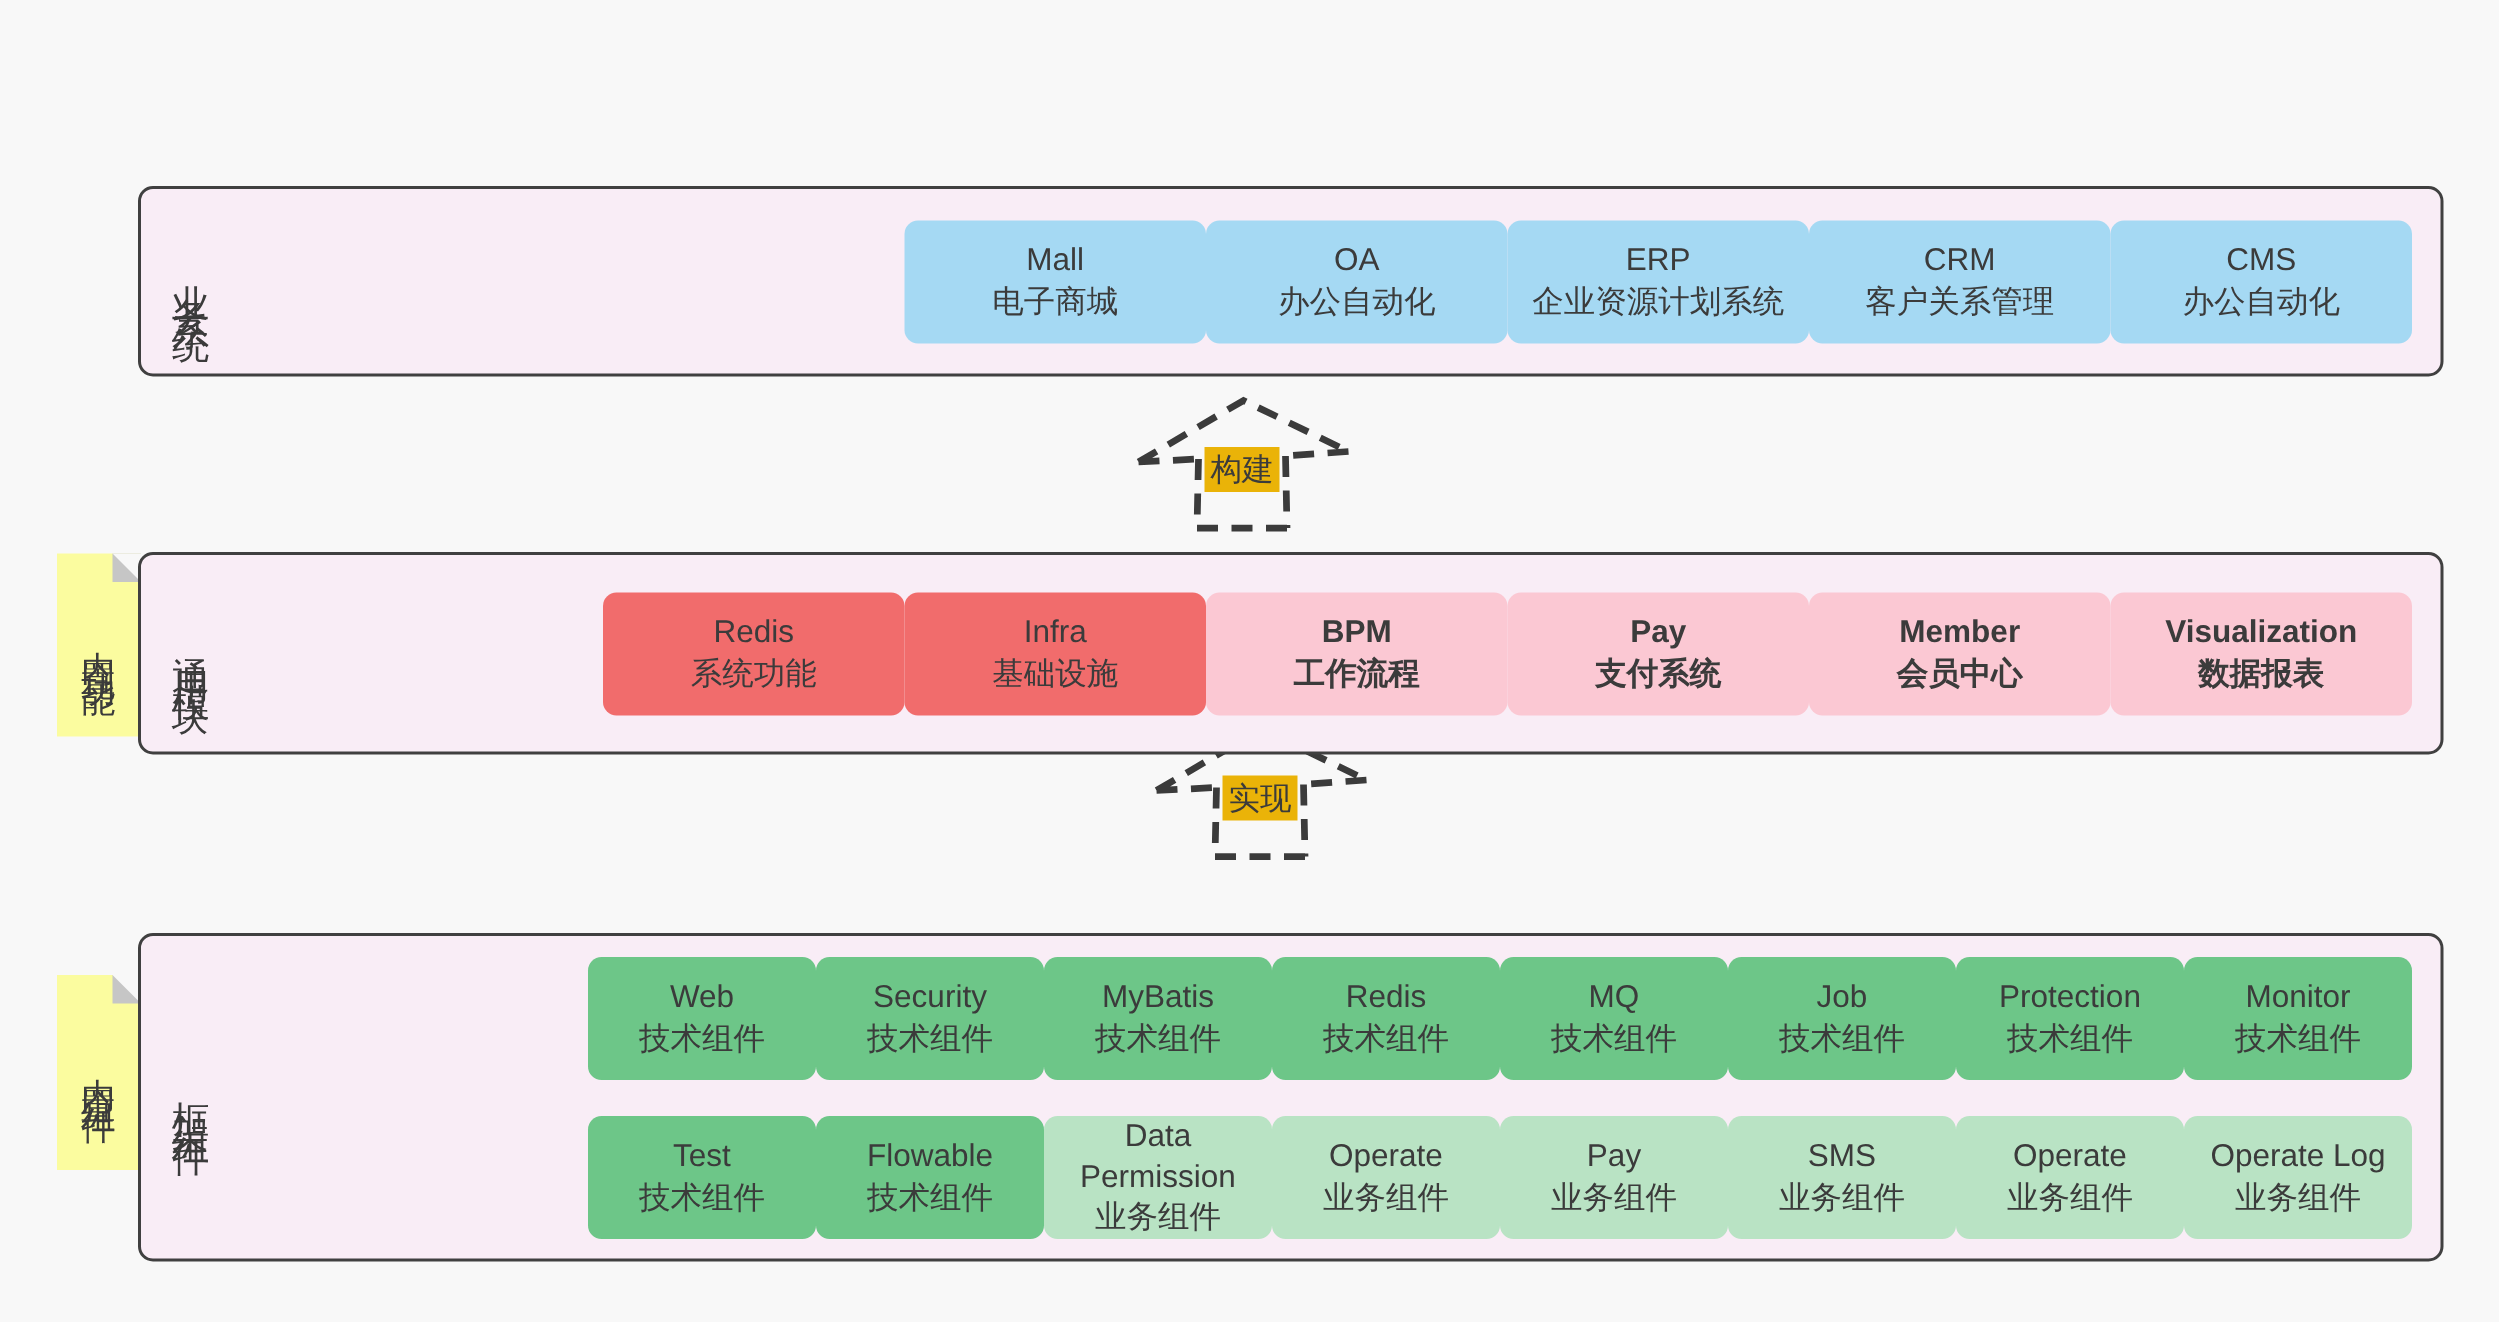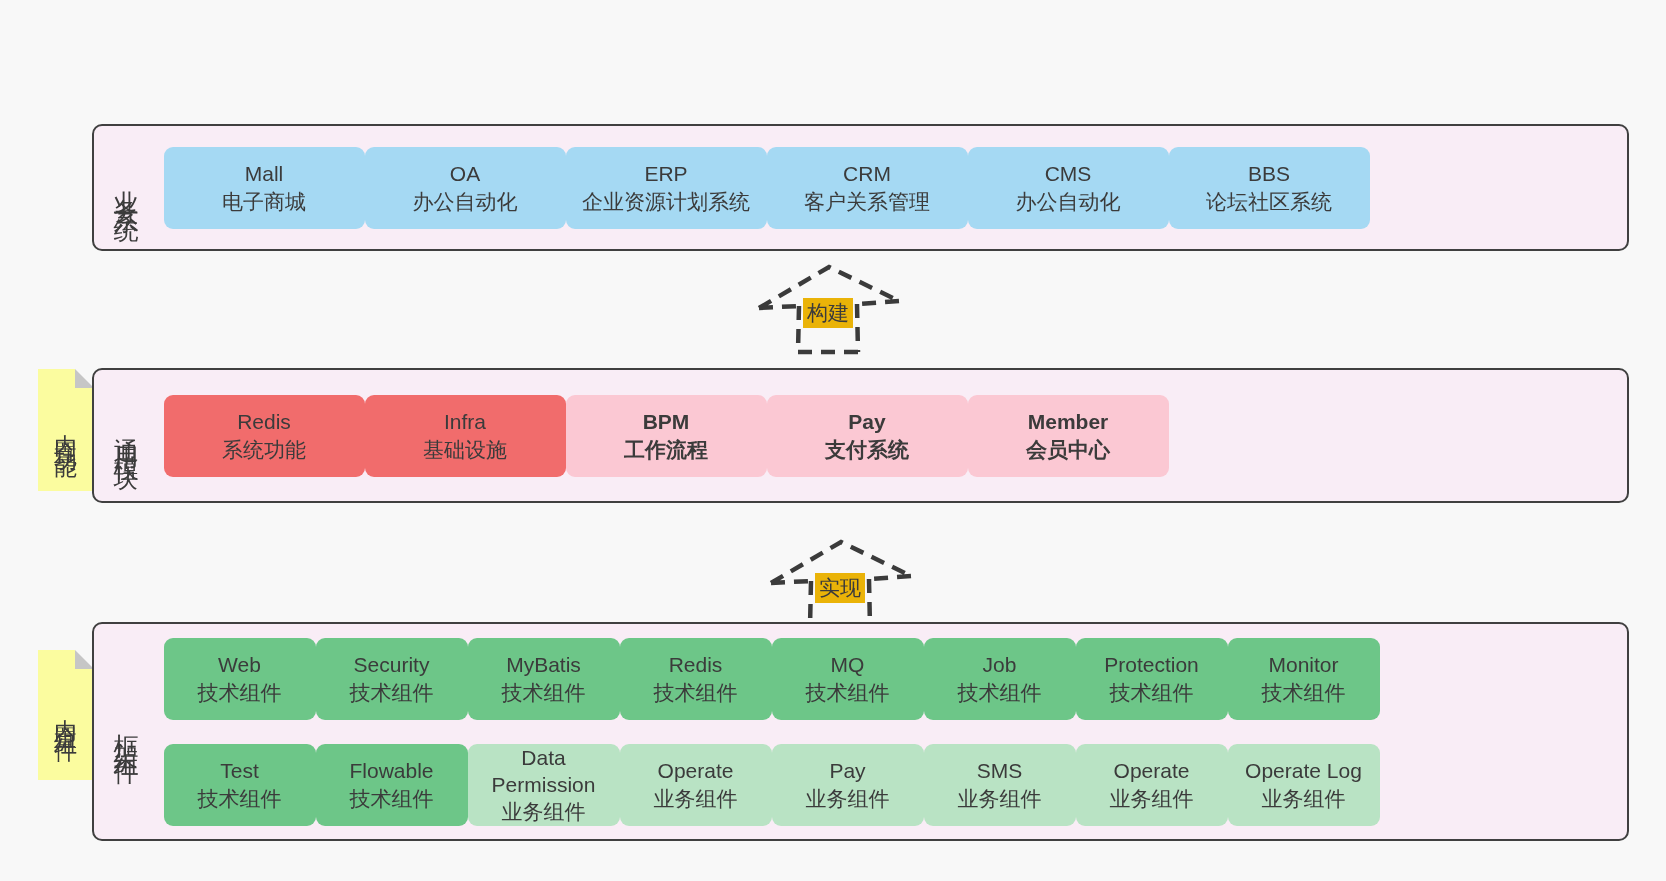--- a/index.html
+++ b/index.html
@@ -17,21 +17,21 @@
   }
   .panel-business   { top:124px; height:127px; }
   .panel-modules    { top:368px; height:135px; }
   .panel-components { top:622px; height:219px; }
   .panel-label {
     writing-mode:vertical-rl; text-orientation:upright;
     font-size:25px; letter-spacing:9px; line-height:1.1;
     margin:0 24px 0 4px; flex:0 0 auto; color:#3b3b3b;
   }
   .rows { flex:1; display:flex; flex-direction:column; gap:24px; }
-  .row  { display:flex; justify-content:flex-start; }
+  .row  { display:flex; justify-content:flex-end; }
   .box {
     height:82px; border-radius:9px;
     display:flex; flex-direction:column; align-items:center; justify-content:center;
     text-align:center; font-size:21px; line-height:1.3; padding:4px 6px;
   }
   .w6 { width:201px; }
   .w8 { width:152px; }
   .blue       { background:#a5d9f3; }
   .red        { background:#f16c6c; }
   .pink       { background:#fbc8d3;font-weight:bold; }
@@ -48,21 +48,21 @@
     border-style:solid; border-width:0 19px 19px 0;
     border-color:#f8f8f8 #f8f8f8 #c6c6c6 transparent;
   }
   .tab-text {
     writing-mode:vertical-rl; text-orientation:upright;
     font-size:23px; letter-spacing:7px; line-height:1.05; color:#3b3b3b;
   }
   .panel { z-index:1; }
   .arrow { position:absolute; width:150px; height:97px; z-index:0; }
   .arrow-build     { left:753px; top:259px; }
-  .arrow-implement { left:765px; top:534px; }
+  .arrow-implement { left:765px; top:478px; }
   .arrow svg { width:100%; height:100%; display:block; }
   .arrow-label {
     position:absolute; left:50%; top:56%; transform:translate(-50%,-50%);
     font-size:21px; background:#eab308; padding:1px 4px; white-space:nowrap;
   }
 </style>
 </head>
 <body>
 
 <section class="panel panel-business">
@@ -81,24 +81,20 @@
         <div>ERP</div>
         <div>企业资源计划系统</div>
       </div>
       <div class="box blue w6">
         <div>CRM</div>
         <div>客户关系管理</div>
       </div>
       <div class="box blue w6">
         <div>CMS</div>
         <div>办公自动化</div>
-      </div>
-      <div class="box blue w6">
-        <div>BBS</div>
-        <div>论坛社区系统</div>
       </div>
     </div>
   </div>
 </section>
 
 <div class="arrow arrow-build">
   <svg viewBox="0 0 150 97" aria-hidden="true">
     <path d="M6 49 L76 8 L146 42 M6 49 L46 47 M146 42 L104 45 M46 47 L45 93 M104 45 L105 93 M45 93 L105 93" fill="none" stroke="#3b3b3b" stroke-width="4.5" stroke-dasharray="14 9"></path>
   </svg>
   <span class="arrow-label">构建</span>
@@ -126,20 +122,24 @@
         <div>工作流程</div>
       </div>
       <div class="box pink w6">
         <div>Pay</div>
         <div>支付系统</div>
       </div>
       <div class="box pink w6">
         <div>Member</div>
         <div>会员中心</div>
       </div>
+      <div class="box pink w6">
+        <div>Visualization</div>
+        <div>数据报表</div>
+      </div>
     </div>
   </div>
 </section>
 
 <div class="arrow arrow-implement">
   <svg viewBox="0 0 150 97" aria-hidden="true">
     <path d="M6 49 L76 8 L146 42 M6 49 L46 47 M146 42 L104 45 M46 47 L45 93 M104 45 L105 93 M45 93 L105 93" fill="none" stroke="#3b3b3b" stroke-width="4.5" stroke-dasharray="14 9"></path>
   </svg>
   <span class="arrow-label">实现</span>
 </div>

